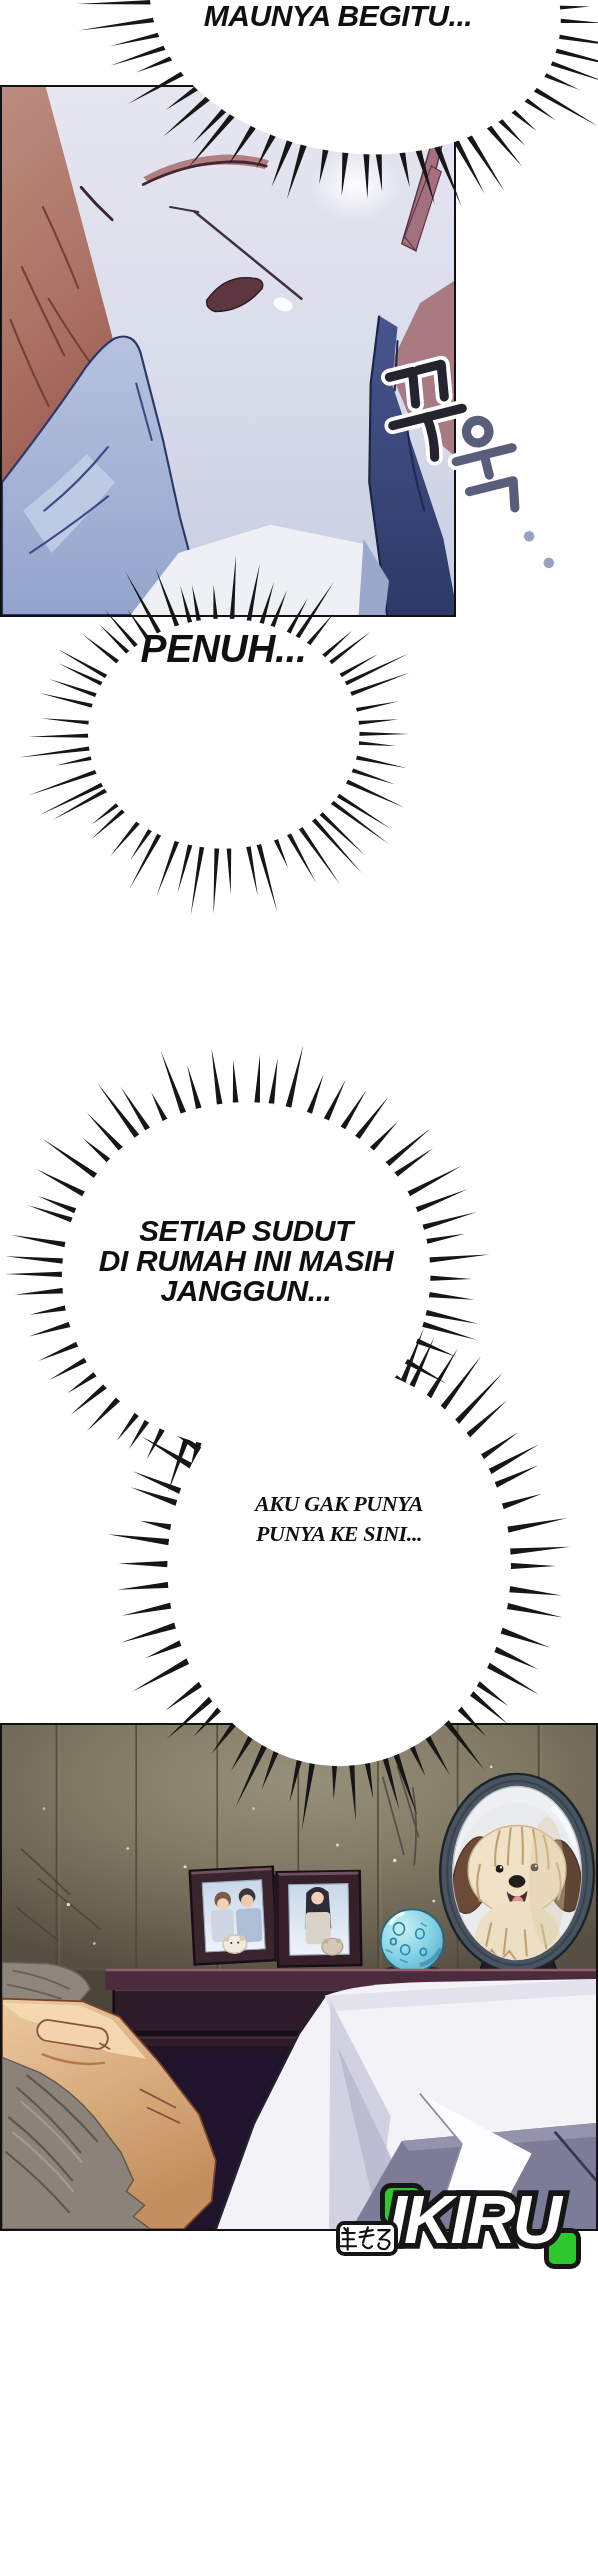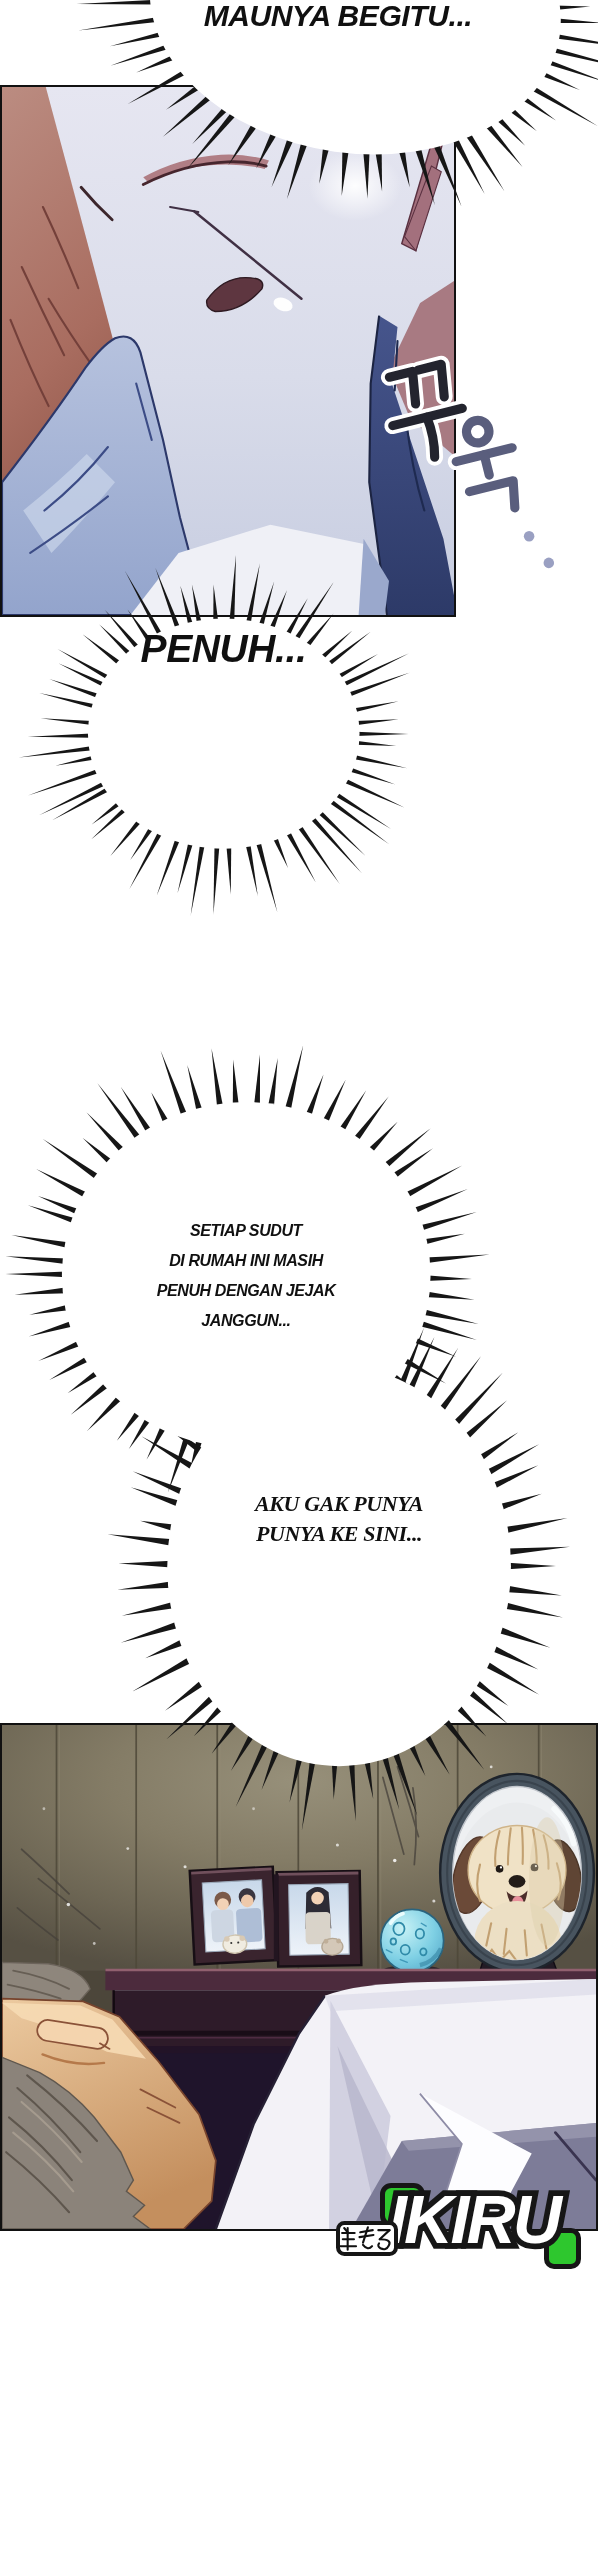--- a/index.html
+++ b/index.html
@@ -7,21 +7,21 @@
         font-family:"Liberation Sans",sans-serif;}
   .panel{position:absolute;border:2.8px solid #111;box-sizing:border-box;overflow:hidden;background:#dfe2ee;}
   .panel svg{display:block;width:100%;height:100%;}
   #panel-face{left:0;top:85px;width:456px;height:532px;}
   #panel-bedroom{left:0;top:1723px;width:598px;height:508px;}
   #bubble-layer{position:absolute;left:0;top:0;width:598px;height:2576px;pointer-events:none;}
   .btext{position:absolute;font-weight:700;font-style:italic;color:#101010;text-align:center;
          letter-spacing:-0.4px;white-space:nowrap;}
   #t-maunya{left:183px;top:0px;width:310px;font-size:30px;line-height:32px;}
   #t-tapi{left:125px;top:628px;width:197px;font-size:39px;line-height:42px;}
-  #t-setiap{left:84px;top:1216px;width:324px;font-size:16px;line-height:30px;}
+  #t-setiap{left:84px;top:1216px;width:324px;font-size:30px;line-height:30px;}
   #t-aku{left:177px;top:1489px;width:324px;font-size:22px;line-height:30px;font-family:Liberation Serif, serif;}
   #sfx{position:absolute;left:380px;top:352px;width:190px;height:239px;}
   
   #logo{position:absolute;left:329px;top:2144px;width:269px;height:96px;}
   .logo-part{position:absolute;box-sizing:border-box;margin-top:33px;}
   #logo-green-sq{left:51px;top:5.6px;width:45px;height:44px;background:#2ec72e;border:5px solid #161616;border-radius:11.3px;}
   #logo-green-br{left:215px;top:51px;width:37px;height:41px;background:#2ec72e;border:5px solid #161616;border-radius:10px;}
   #logo-badge{left:7px;top:44px;width:62px;height:35px;background:#ffffff;border:4.2px solid #161616;border-radius:8.4px;}
   .logo-word{left:59px;top:8.4px;width:211px;font-style:italic;font-weight:900;font-size:68px;
              letter-spacing:-2.8px;line-height:68px;white-space:nowrap;}
@@ -607,21 +607,20 @@
     </g>
     <circle cx="212" cy="262" r="7.5" fill="#9aa0c2"></circle>
     <circle cx="240" cy="300" r="7.5" fill="#9aa0c2"></circle>
   </svg>
 
   <div class="btext" id="t-maunya">MAUNYA BEGITU...</div>
   <div class="btext" id="t-tapi">PENUH...</div>
   <div class="btext" id="t-setiap">
     <div>SETIAP SUDUT</div>
     <div>DI RUMAH INI MASIH</div>
-    <div>PENUH DENGAN JEJAK</div>
     <div>JANGGUN...</div>
   </div>
   <div class="btext" id="t-aku">
     <div>AKU GAK PUNYA</div>
     <div>PUNYA KE SINI...</div>
   </div>
 
   <div id="logo">
     <div class="logo-part" id="logo-green-sq"></div>
     <div class="logo-part" id="logo-green-br"></div>

